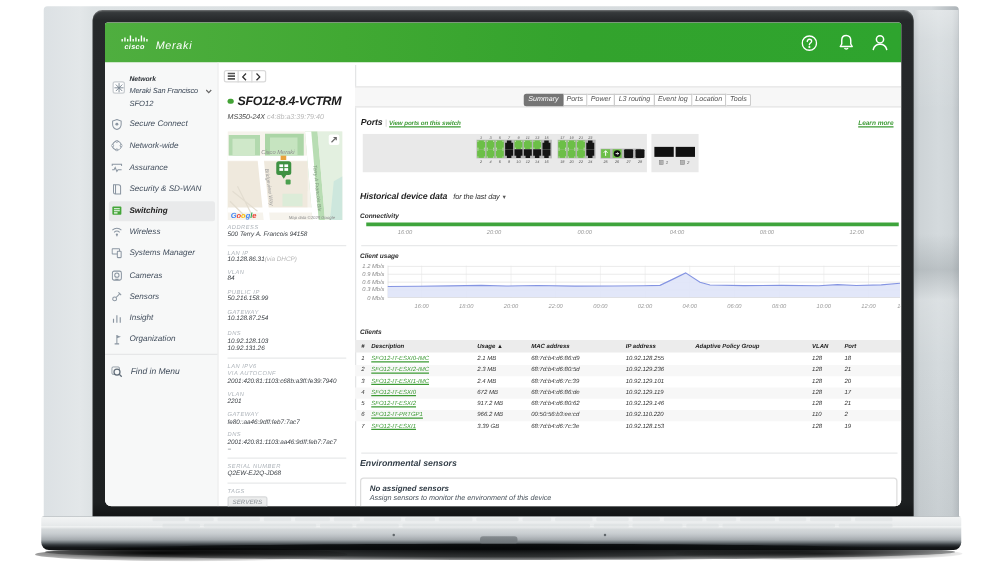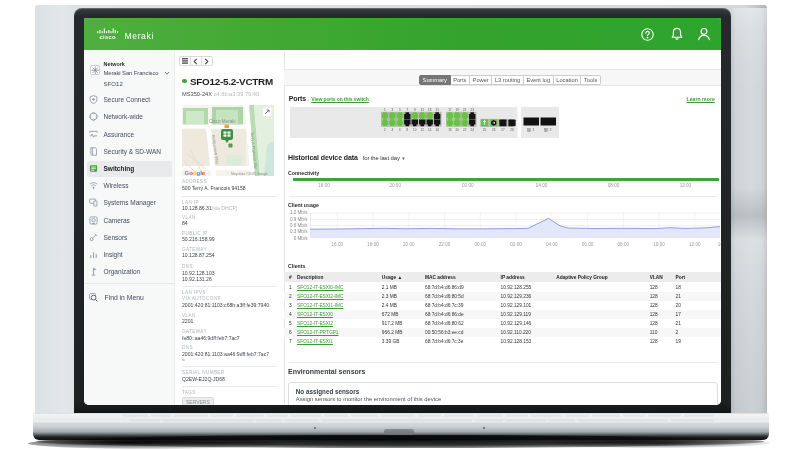--- a/index.html
+++ b/index.html
@@ -8,21 +8,21 @@
 .abs{position:absolute;}
 #lid{left:35px;top:5px;width:732px;height:410px;border-radius:3px 3px 0 0;
   background:linear-gradient(90deg,#dce1e4 0%,#e3e7e9 4%,#dde2e4 5.3%,#d3d8db 97%,#b9bfc3 99%,#adb4b8 100%);}
 #lidR{left:731px;top:8px;width:36px;height:407px;
   background:linear-gradient(90deg,#b9bfc3 0%,#cdd3d6 12%,#d4dadd 55%,#cfd5d8 85%,#c0c6ca 97%,#b4babe 100%);}
 #lidRov{left:731px;top:8px;width:36px;height:407px;
   background:linear-gradient(180deg,rgba(255,255,255,.35) 0%,rgba(255,255,255,.15) 6%,rgba(255,255,255,0) 20%,rgba(120,128,132,0) 44%,rgba(120,128,132,.28) 51%,rgba(255,255,255,.18) 57%,rgba(255,255,255,0) 70%,rgba(120,128,132,.12) 100%);}
 #bezel{left:74px;top:8px;width:657px;height:406px;border-radius:8px 8px 0 0;
   background:linear-gradient(180deg,#3a3e40 0%,#26292b 2%,#1d2021 97%,#121415 100%);
   box-shadow:inset 0 1px 1px rgba(255,255,255,.25);}
-#screen{left:84px;top:17.5px;width:637px;height:387px;background:#fff;overflow:hidden;border-radius:2px 2px 5px 5px;}
+#screen{left:84px;top:17.5px;width:637px;height:387px;background:#fff;overflow:hidden;border-radius:2px 2px 5px 5px;font-style:italic;}
 
 #base{left:33px;top:413px;width:736px;height:27px;border-radius:2px 2px 6px 6px;overflow:hidden;
   background:linear-gradient(180deg,#a7adb1 0%,#f2f4f4 2.5%,#edeff0 15%,#e6e9ea 28%,#f1f3f3 31%,#d5d9db 38%,#cacfd2 50%,#bbc0c4 59%,#a2a8ac 70%,#6a7175 78%,#33383c 85%,#16191b 92%,#0e1012 100%);}
 #keys{position:absolute;left:120px;top:414.2px;width:566px;height:9px;opacity:.35;}
 #keys div{position:absolute;height:2.8px;background:#d4d8da;border-radius:1px;}
 #basenotch{left:384px;top:429px;width:30px;height:5.5px;border-radius:2.5px;background:linear-gradient(180deg,#878d91,#6a7175);}
 #baseshadow{left:36px;top:435px;width:728px;height:13px;border-radius:50%;
   background:radial-gradient(ellipse at 50% 30%,rgba(5,7,8,1) 0%,rgba(12,15,16,.85) 50%,rgba(35,39,41,.35) 78%,rgba(60,64,66,0) 100%);}
 #bs2{left:28px;top:438px;width:250px;height:11px;border-radius:50%;background:radial-gradient(ellipse at 40% 40%,rgba(0,0,0,.95),rgba(0,0,0,0) 80%);}
 #bs3{left:540px;top:438px;width:230px;height:10px;border-radius:50%;background:radial-gradient(ellipse,rgba(0,0,0,.7),rgba(0,0,0,0) 78%);}
@@ -196,21 +196,21 @@
           <rect x="0" y="4.4" width="6" height="1.4"></rect>
         </g>
       </svg>
     <svg class="abs" style="left:18.4px;top:7.5px" width="5" height="7" viewBox="0 0 5 7">
         <path d="M3.8 0.8 L1.2 3.5 L3.8 6.2" fill="none" stroke="#333" stroke-width="1.05"></path>
       </svg>
     <svg class="abs" style="left:29.8px;top:7.5px" width="5" height="7" viewBox="0 0 5 7">
         <path d="M1.2 0.8 L3.8 3.5 L1.2 6.2" fill="none" stroke="#333" stroke-width="1.05"></path>
       </svg>
     <div class="abs" style="left:7.8px;top:28.8px;width:4.4px;height:4.4px;border-radius:50%;background:#43a336"></div>
-    <div class="abs" style="left:15.5px;top:26.3px;font-size:9.9px;font-weight:700;color:#1d1d1d;letter-spacing:-0.25px;white-space:nowrap">SFO12-5.2-VCTRM</div>
+    <div class="abs" style="left:15.5px;top:26.3px;font-size:9.9px;font-weight:700;color:#1d1d1d;letter-spacing:-0.25px;white-space:nowrap">SFO12-8.4-VCTRM</div>
     <div class="abs" style="left:7.5px;top:41px;font-size:5.7px;color:#4a4a4a;white-space:nowrap">MS350-24X <span style="color:#b9b9b9">c4:8b:a3:39:79:40</span></div>
     <svg class="abs" style="left:7px;top:54.5px" width="92" height="71.5" viewBox="0 0 92 71.5">
       <rect width="92" height="71.5" fill="#f6f3ec"></rect>
       <rect x="0" y="24" width="64" height="38" fill="#efe9dd"></rect>
       <rect x="1" y="3" width="25" height="19" fill="#b2d9ae"></rect>
         <rect x="4" y="6" width="18" height="13" fill="#cfe8c9"></rect>
       <rect x="30" y="2" width="31" height="21" fill="#abd5a6"></rect>
         <rect x="34" y="5" width="22" height="14" fill="#c6e4c0"></rect>
       <polygon points="62,0 72,0 78,71.5 68,71.5" fill="#b8ddb3"></polygon>
       <polygon points="72,0 92,0 92,71.5 78,71.5" fill="#e3f0e0"></polygon>

